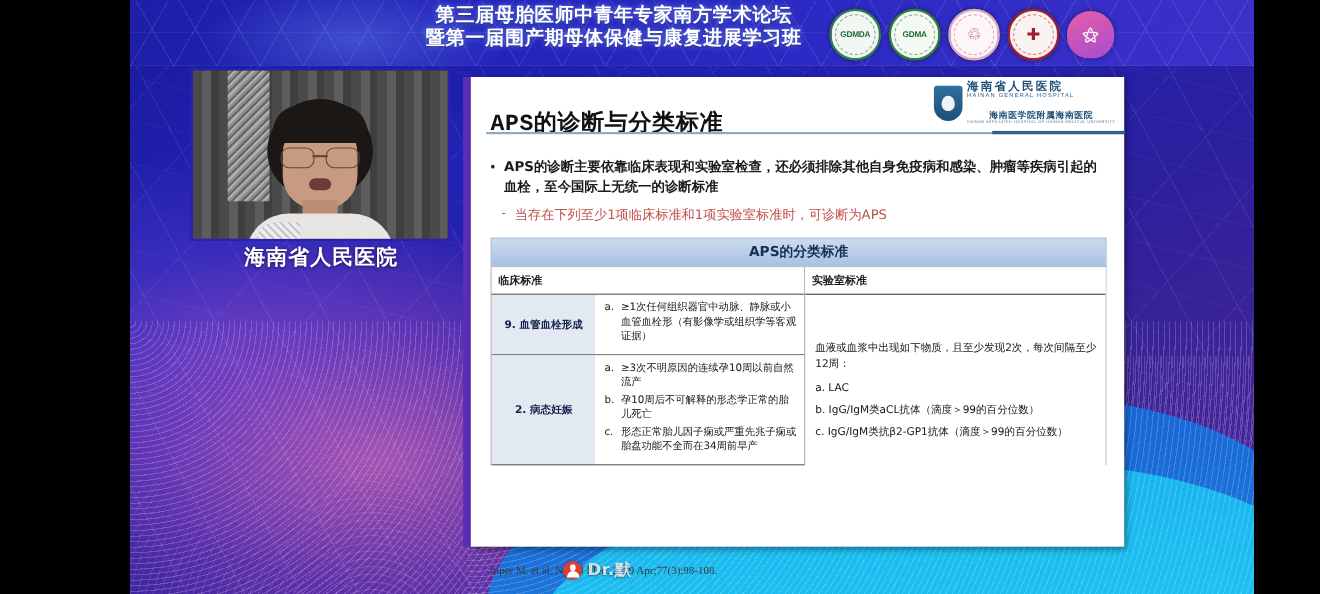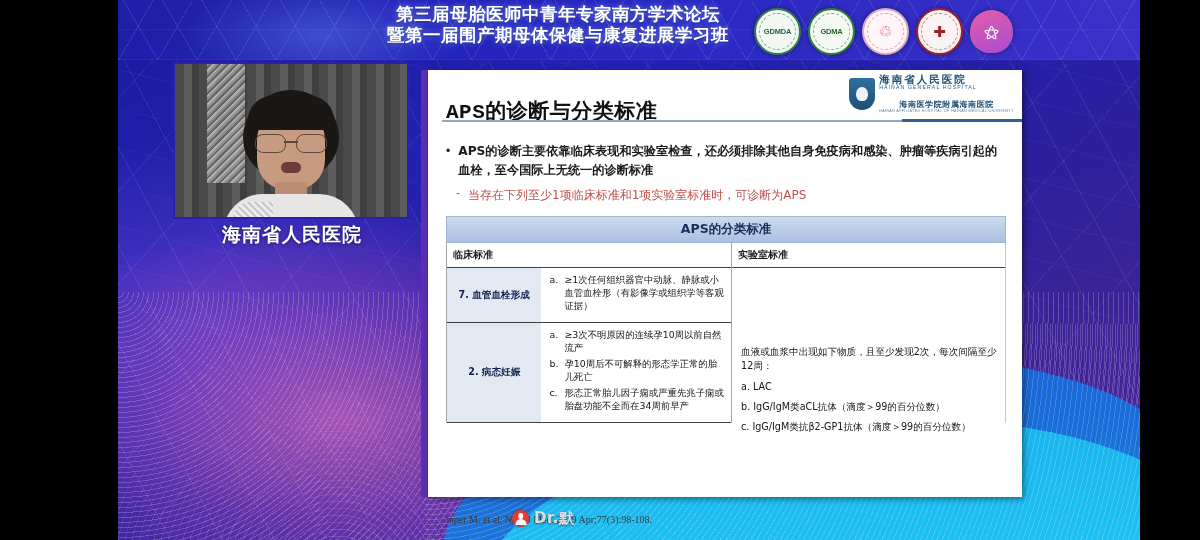--- a/index.html
+++ b/index.html
@@ -130,21 +130,21 @@
   .row{display:flex;border-bottom:1.8px solid #404040;}
   .row:last-child{border-bottom:1.8px solid #404040;}
   .rowlbl{width:34%;background:#e3e9f2;display:flex;align-items:center;justify-content:center;
       font-size:9.6px;font-weight:bold;color:#10204a;padding:6px 2px;text-align:center;
       font-family:"DejaVu Sans","Liberation Sans",sans-serif;}
   .rowitems{width:66%;padding:6px 6px 6px 8px;background:#fff;}
   .it{display:flex;gap:5px;font-size:9.4px;line-height:1.38;color:#151515;margin-bottom:3px;
       font-family:"DejaVu Sans","Liberation Sans",sans-serif;}
   .it .k{flex:0 0 10px;}
   .lab{padding:8px 8px 8px 9px;font-size:9.6px;line-height:1.55;color:#151515;
-      display:flex;flex-direction:column;justify-content:flex-end;height:100%;box-sizing:border-box;
+      display:flex;flex-direction:column;justify-content:center;height:100%;box-sizing:border-box;
       font-family:"DejaVu Sans","Liberation Sans",sans-serif;}
   .lab .intro{margin-bottom:6px;}
   .lab .li{margin-bottom:5px;}
 
   .note{position:absolute;left:18px;right:14px;top:358px;color:#c0392b;font-size:9.4px;
       font-weight:bold;letter-spacing:.2px;font-family:"DejaVu Sans","Liberation Sans",sans-serif;}
   .cite{position:absolute;left:18px;top:392px;color:#3a3a3a;font-size:10px;
       font-family:"Liberation Serif","DejaVu Serif",serif;}
 
   
@@ -262,21 +262,21 @@
       </div>
 
       <div class="tbl">
         <div class="tbl-title">APS的分类标准</div>
         <div class="tbl-grid">
 
           <div class="col-left">
             <div class="sub-head">临床标准</div>
 
             <div class="row">
-              <div class="rowlbl">7. 血管血栓形成</div>
+              <div class="rowlbl">9. 血管血栓形成</div>
               <div class="rowitems">
                 <div class="it">
                   <span class="k">a.</span>
                   <span>≥1次任何组织器官中动脉、静脉或小血管血栓形（有影像学或组织学等客观证据）</span>
                 </div>
               </div>
             </div>
 
             <div class="row">
               <div class="rowlbl">2. 病态妊娠</div>

